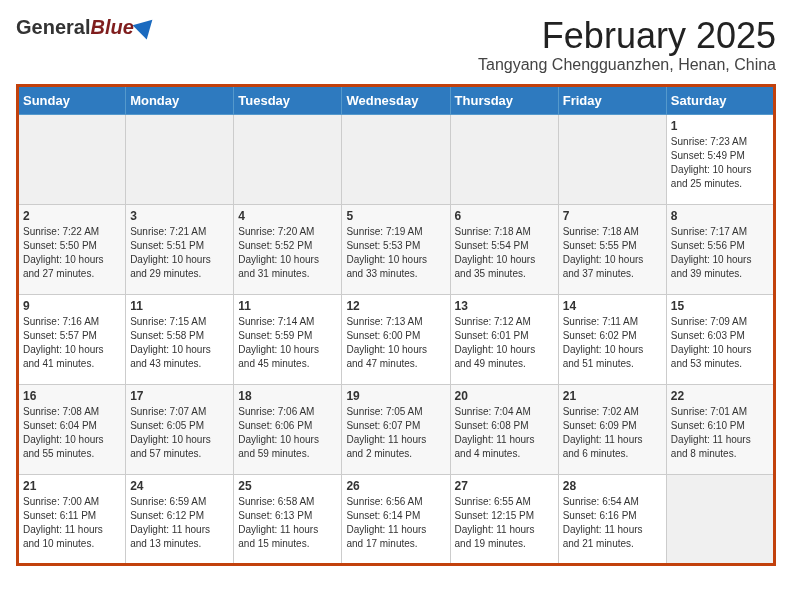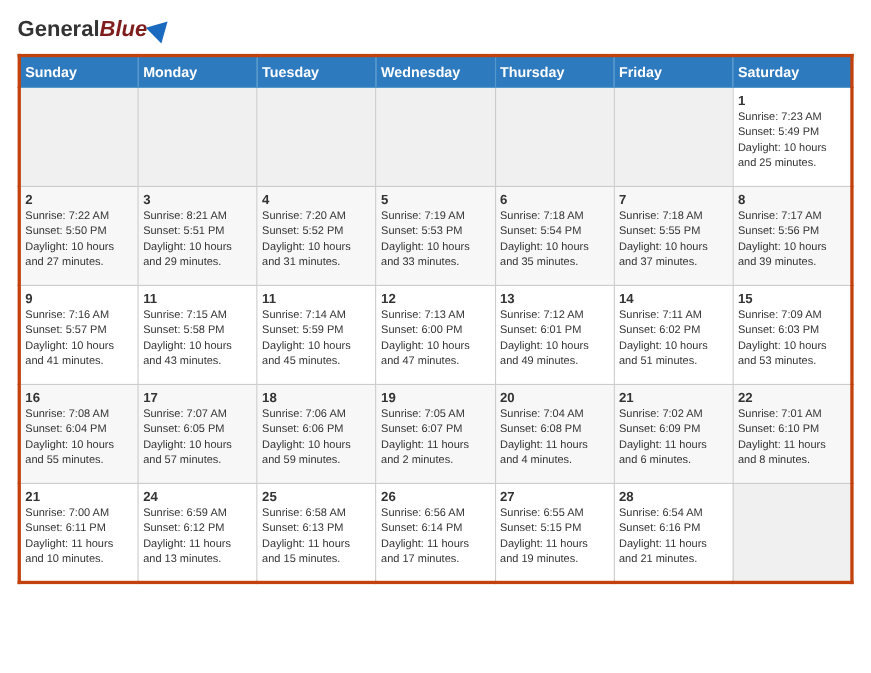--- a/index.html
+++ b/index.html
@@ -99,20 +99,24 @@
 </head>
 <body>
 
 <div class="header">
   <div class="logo">
     <div class="logo-text">
       <span class="logo-general">General</span>
       <span class="logo-blue">Blue</span>
       <div class="logo-arrow"></div>
     </div>
+  </div>
+  <div class="title-block">
+    <h1>February 2025</h1>
+    <h2>Tangyang Chengguanzhen, Henan, China</h2>
   </div>
 </div>
 
 <table class="calendar">
   <thead>
     <tr>
     <th>Sunday</th>
         <th>Monday</th>
         <th>Tuesday</th>
         <th>Wednesday</th>
@@ -138,21 +142,21 @@
       </tr>
       <tr>
         <td>
           <span class="day-num">2</span>
           <div class="day-info">Sunrise: 7:22 AM
 Sunset: 5:50 PM
 Daylight: 10 hours and 27 minutes.</div>
         </td>
         <td>
           <span class="day-num">3</span>
-          <div class="day-info">Sunrise: 8:21 AM
+          <div class="day-info">Sunrise: 7:21 AM
 Sunset: 5:51 PM
 Daylight: 10 hours and 29 minutes.</div>
         </td>
         <td>
           <span class="day-num">4</span>
           <div class="day-info">Sunrise: 7:20 AM
 Sunset: 5:52 PM
 Daylight: 10 hours and 31 minutes.</div>
         </td>
         <td>
@@ -289,21 +293,21 @@
         </td>
         <td>
           <span class="day-num">26</span>
           <div class="day-info">Sunrise: 6:56 AM
 Sunset: 6:14 PM
 Daylight: 11 hours and 17 minutes.</div>
         </td>
         <td>
           <span class="day-num">27</span>
           <div class="day-info">Sunrise: 6:55 AM
-Sunset: 5:15 PM
+Sunset: 12:15 PM
 Daylight: 11 hours and 19 minutes.</div>
         </td>
         <td>
           <span class="day-num">28</span>
           <div class="day-info">Sunrise: 6:54 AM
 Sunset: 6:16 PM
 Daylight: 11 hours and 21 minutes.</div>
         </td>
         <td class="empty-cell"></td>
       </tr>

